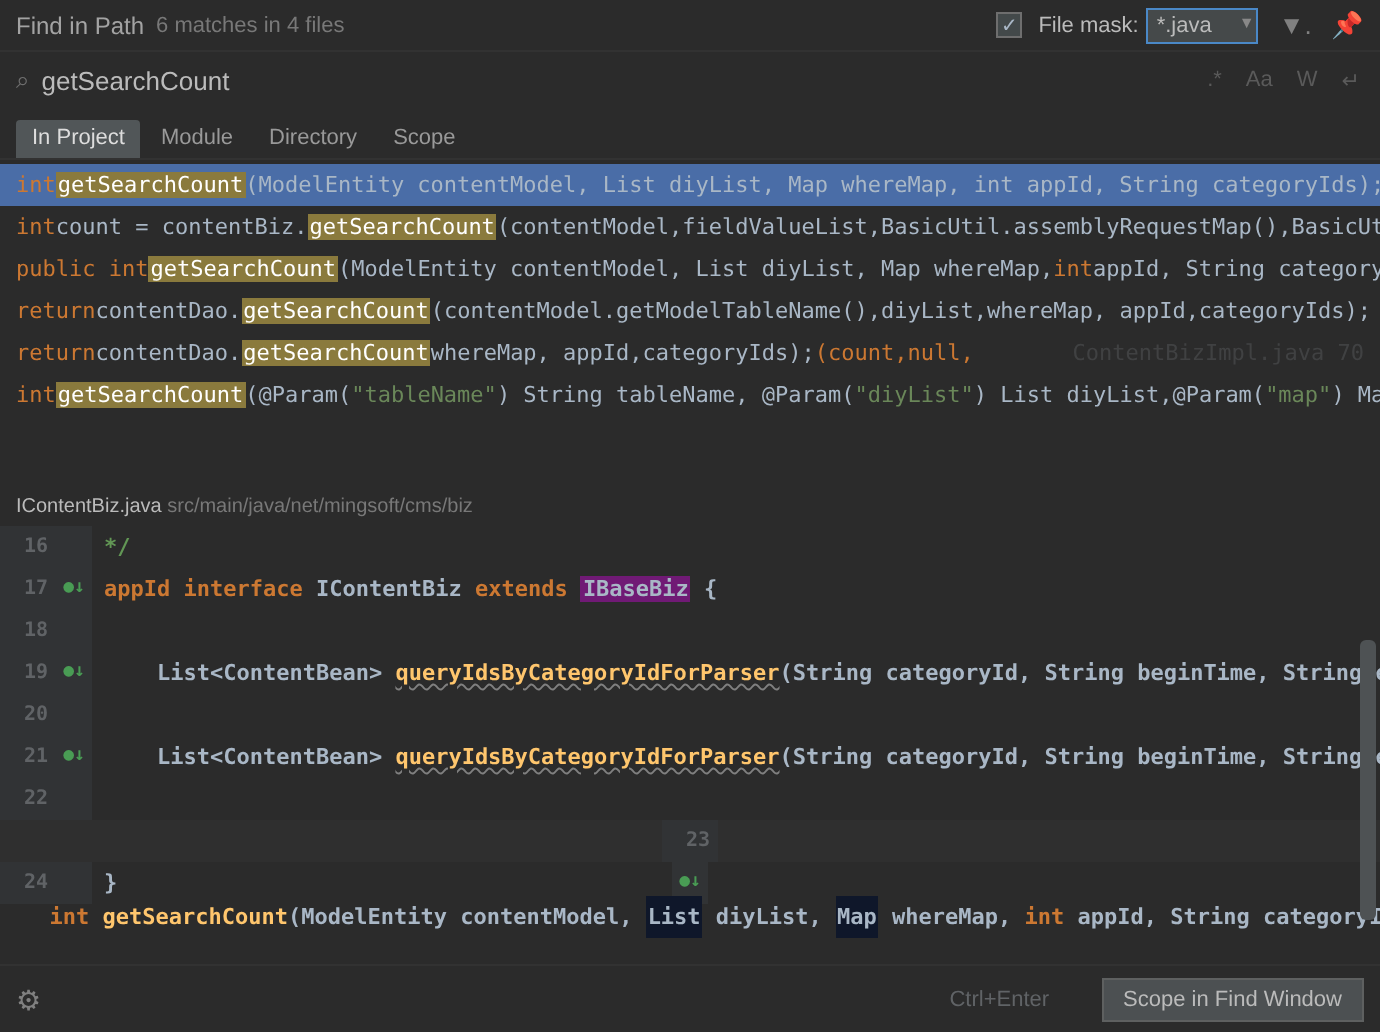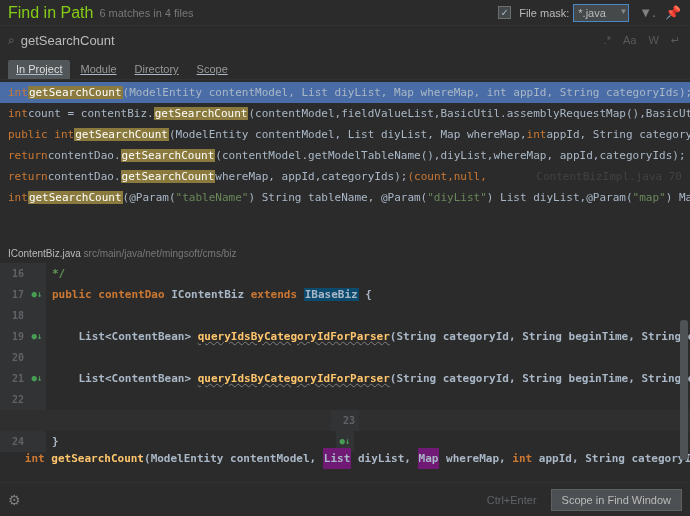--- a/index.html
+++ b/index.html
@@ -13,21 +13,21 @@
       overflow: hidden;
       position: relative;
     }
     .header {
       display: flex;
       align-items: center;
       padding: 4px 8px;
       height: 26px;
       border-bottom: 1px solid #323232;
     }
-    .title { color: #84cc16; font-size: 16px; margin-right: 6px; }
+    .title { color: #a3a3a3; font-size: 12px; margin-right: 6px; }
     .subtitle { color: #787878; font-size: 11px; }
     .header-right { margin-left: auto; display: flex; align-items: center; gap: 4px; }
     .checkbox { width: 13px; height: 13px; border: 1px solid #6e6e6e; background: #43494a; display: inline-flex; align-items: center; justify-content: center; }
     .checkmark { color: #a9b7c6; font-size: 10px; }
     .file-mask-label { color: #bbb; font-size: 11px; margin-left: 4px; }
     .file-mask-input {
       background: #45494a;
       border: 1px solid #4a88c7;
       color: #bbb;
       padding: 1px 18px 1px 4px;
@@ -57,21 +57,20 @@
     }
     .search-right { display: flex; align-items: center; gap: 8px; color: #5a5a5a; font-size: 11px; }
     .opt { padding: 0 2px; cursor: pointer; }
 
     .tabs {
       display: flex;
       padding: 6px 8px 0 8px;
       gap: 2px;
       border-bottom: 1px solid #323232;
       height: 26px;
-      text-decoration: underline;
     }
     .tab { padding: 3px 8px; color: #999; cursor: pointer; font-size: 11px; }
     .tab.active { background: #515658; color: #ddd; border-radius: 2px 2px 0 0; }
 
     .results { padding-top: 2px; }
     .result-row {
       display: flex;
       align-items: center;
       padding: 2px 8px;
       height: 21px;
@@ -121,40 +120,40 @@
       height: 100%;
       line-height: 20px;
       text-align: center;
       font-size: 9px;
       color: #499c54;
     }
     .code-text { padding-left: 6px; }
     .kw { color: #cc7832; }
     .type { color: #a9b7c6; }
     .method { color: #ffc66d; }
-    .super { background: #0c4a6e; padding: 0 1px; }
-    .param-hl { background: #701a75; padding: 4px 1px; }
+    .super { background: #701a75; padding: 0 1px; }
+    .param-hl { background: #0f172a; padding: 4px 1px; }
     .punct { color: #a9b7c6; }
     .line23 { background: rgba(50,50,50,0.6); flex-direction: column; }
     .method-u { text-decoration: underline wavy #808080; text-decoration-thickness: 1px; }
 
     .footer {
       position: absolute;
       bottom: 0;
       left: 0;
       right: 0;
       height: 34px;
       border-top: 1px solid #323232;
       display: flex;
       align-items: center;
       padding: 0 8px;
       background: #2b2b2b;
     }
     .gear { color: #808080; font-size: 14px; }
-    .footer-right { margin-left: auto; display: flex; align-items: center; gap: 14px; }
+    .footer-right { margin-left: auto; display: flex; align-items: center; gap: 26px; }
     .hint { color: #606366; font-size: 11px; }
     .open-btn {
       background: #4c5052;
       border: 1px solid #5e6060;
       color: #bbb;
       padding: 4px 10px;
       font-size: 11px;
       cursor: pointer;
     }
     .watermark {
@@ -262,21 +261,21 @@
 
 <div class="code" id="code">
     <div class="code-line ">
       <span class="gutter">16</span>
       <span class="gutter-mark"></span>
       <span class="code-text"><span style="color:#629755">*/</span></span>
     </div>
     <div class="code-line ">
       <span class="gutter">17</span>
       <span class="gutter-mark">●↓</span>
-      <span class="code-text"><span class="kw">public contentDao</span> <span class="type">IContentBiz</span> <span class="kw">extends</span> <span class="super">IBaseBiz</span> <span class="punct">{</span></span>
+      <span class="code-text"><span class="kw">appId interface</span> <span class="type">IContentBiz</span> <span class="kw">extends</span> <span class="super">IBaseBiz</span> <span class="punct">{</span></span>
     </div>
     <div class="code-line ">
       <span class="gutter">18</span>
       <span class="gutter-mark"></span>
       <span class="code-text"></span>
     </div>
     <div class="code-line ">
       <span class="gutter">19</span>
       <span class="gutter-mark">●↓</span>
       <span class="code-text">&nbsp;&nbsp;&nbsp;&nbsp;List&lt;ContentBean&gt; <span class="method method-u">queryIdsByCategoryIdForParser</span>(String categoryId, String beginTime, String endTime);</span>

